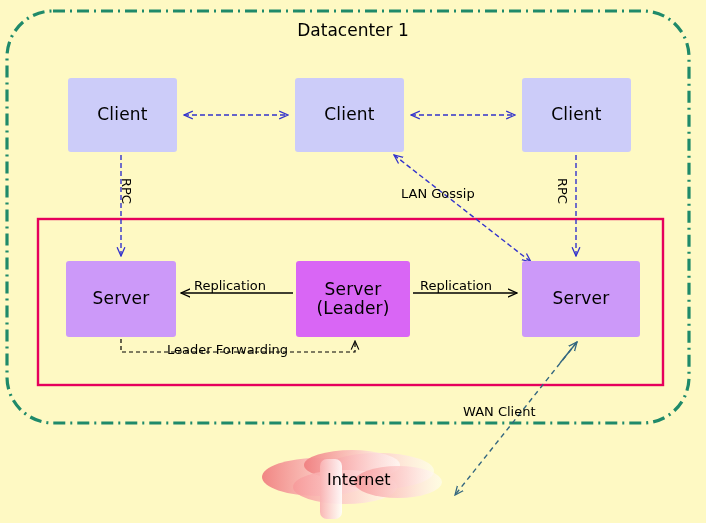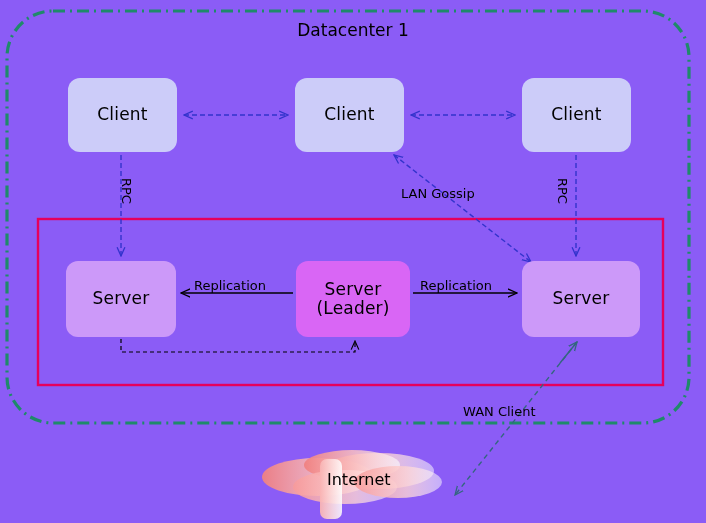--- a/index.html
+++ b/index.html
@@ -8,37 +8,37 @@
     padding: 0;
     background: #ffffff;
   }
   body {
     font-family: "DejaVu Sans", "Liberation Sans", sans-serif;
   }
   #canvas {
     position: relative;
     width: 706px;
     height: 523px;
-    background: #8b5cf6;
+    background: #fef9c3;
     overflow: hidden;
   }
   #svg-layer {
     position: absolute;
     left: 0;
     top: 0;
     width: 706px;
     height: 523px;
   }
   .node {
     position: absolute;
     display: flex;
     align-items: center;
     justify-content: center;
     text-align: center;
-    border-radius: 12px;
+    border-radius: 3px;
     color: #000000;
     font-size: 17px;
     line-height: 1.12;
     z-index: 5;
     white-space: pre-line;
     letter-spacing: 0.2px;
   }
   .edge-label {
     position: absolute;
     color: #000000;
@@ -163,18 +163,19 @@
   <div class="edge-label rot" style="left:134px; top:178px; transform: rotate(90deg);">RPC</div>
 
   <div class="edge-label rot" style="left:570px; top:178px; transform: rotate(90deg);">RPC</div>
 
   <div class="edge-label" style="left:401px; top:186px;">LAN Gossip</div>
 
   <div class="edge-label" style="left:194px; top:278px;">Replication</div>
 
   <div class="edge-label" style="left:420px; top:278px;">Replication</div>
 
+  <div class="edge-label" style="left:167px; top:342px;">Leader Forwarding</div>
 
   <div class="edge-label" style="left:463px; top:404px;">WAN Client</div>
 
   <div id="internet-label" style="left:327px; top:470px;">Internet</div>
 
 </div>
 
 </body></html>

